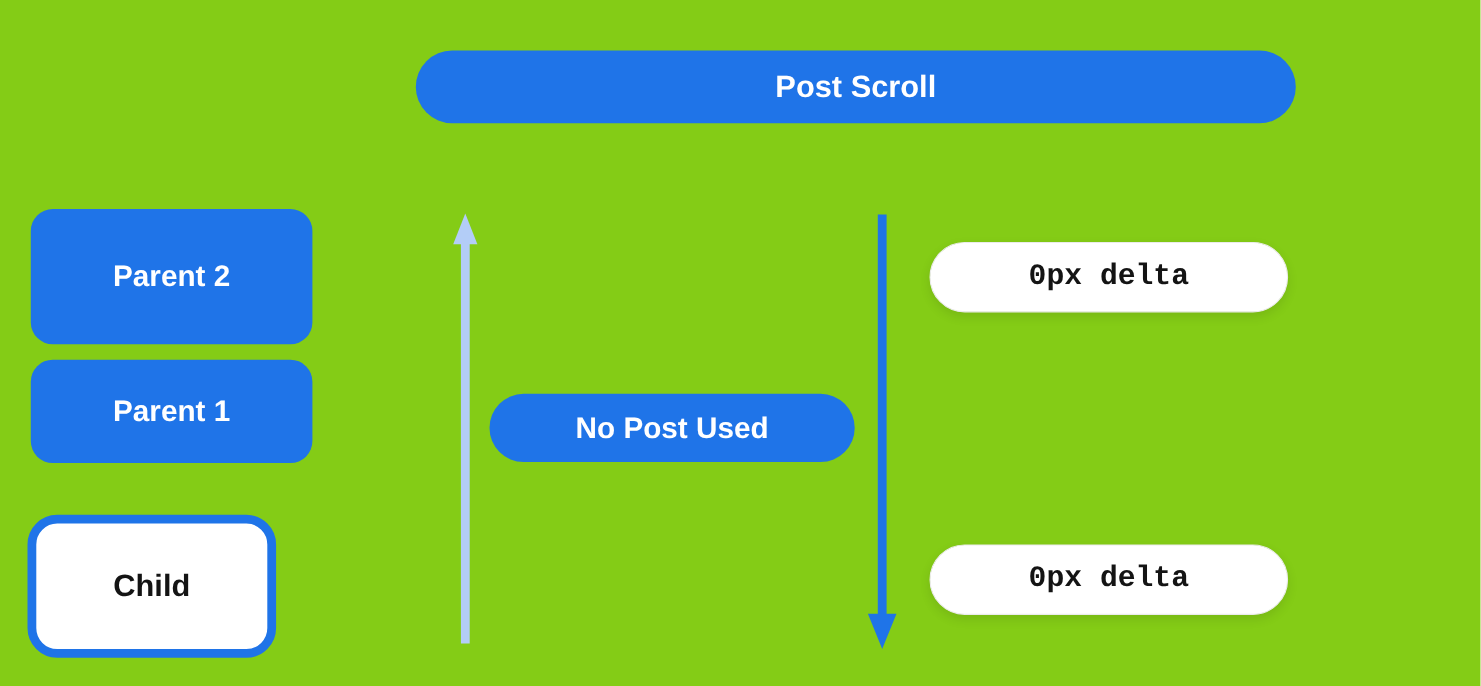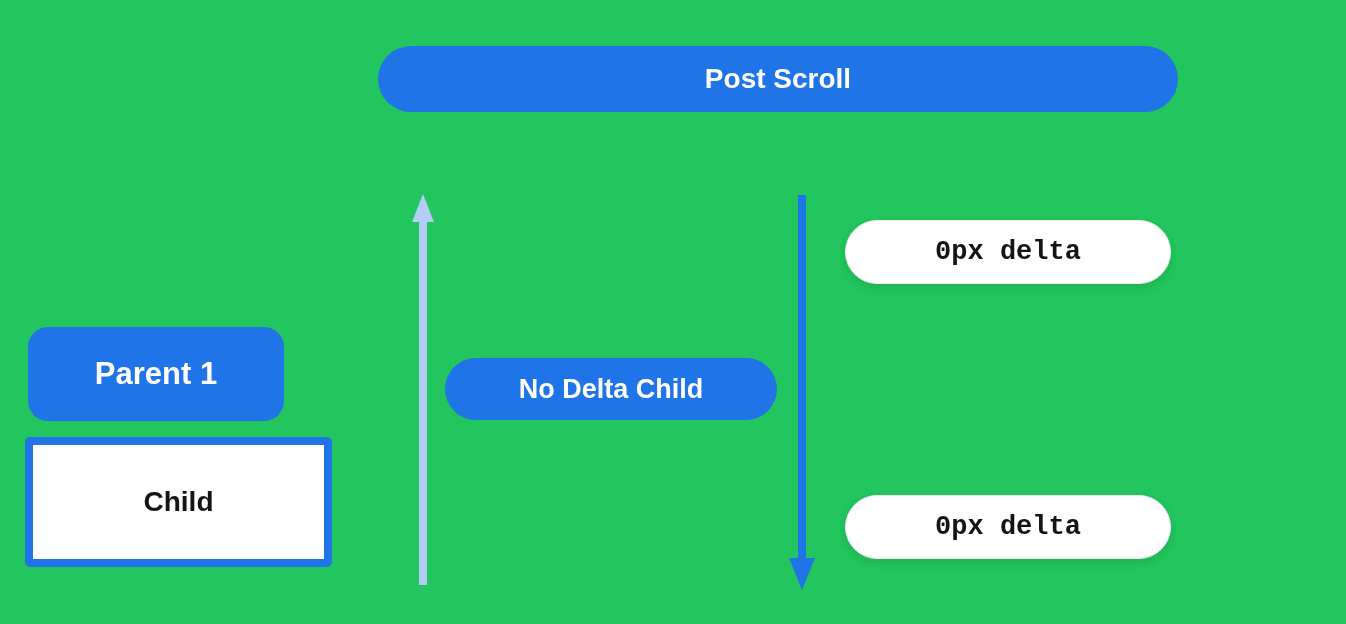--- a/index.html
+++ b/index.html
@@ -5,21 +5,21 @@
   html, body {
     margin: 0;
     padding: 0;
     background: #ffffff;
     font-family: "Liberation Sans", sans-serif;
   }
   .canvas {
     position: relative;
     width: 1346px;
     height: 624px;
-    background: #22c55e;
+    background: #84cc16;
     overflow: hidden;
   }
   .pill, .box {
     position: absolute;
     display: flex;
     align-items: center;
     justify-content: center;
     box-sizing: border-box;
     white-space: nowrap;
   }
@@ -44,26 +44,26 @@
   .parent2-box {
     left: 28px; top: 190px;
     width: 256px; height: 123px;
     border-radius: 20px;
     font-size: 27px;
   }
   .parent1-box {
     left: 28px; top: 327px;
     width: 256px; height: 94px;
     border-radius: 20px;
-    font-size: 31px;
+    font-size: 27px;
   }
   .child-box {
-    left: 25px; top: 437px;
-    width: 307px; height: 130px;
-    border-radius: 5px;
+    left: 25px; top: 468px;
+    width: 226px; height: 130px;
+    border-radius: 27px;
     border: 8px solid var(--blue, #1F74E8);
     background: #ffffff;
     color: var(--text-dark, #141414);
     font-weight: 600;
     font-size: 28px;
   }
   
   .used-delta-pill {
     left: 445px; top: 221px;
     width: 332px; height: 62px;
@@ -95,35 +95,36 @@
   .up-arrow   { left: 408px; top: 192px; }
   .down-arrow { left: 786px; top: 192px; }
 </style>
 </head>
 <body>
 
 <div class="canvas">
 
   <div class="pill blue-fill top-pill">Post Scroll</div>
 
+  <div class="box blue-fill parent2-box">Parent 2</div>
 
   <div class="box blue-fill parent1-box">Parent 1</div>
 
   <div class="box child-box">Child</div>
 
   <svg class="arrow up-arrow" width="30" height="398" viewBox="0 0 30 398" aria-hidden="true">
     <line x1="15" y1="28" x2="15" y2="393" stroke-width="8" stroke="#B3CDF7"></line>
     <polygon points="15,2 4,30 26,30" fill="#B3CDF7"></polygon>
   </svg>
 
   <svg class="arrow down-arrow" width="32" height="400" viewBox="0 0 32 400" aria-hidden="true">
     <line x1="16" y1="3" x2="16" y2="368" stroke-width="8" stroke="#1F74E8"></line>
     <polygon points="16,398 3,366 29,366" fill="#1F74E8"></polygon>
   </svg>
 
 
-  <div class="pill blue-fill no-delta-pill">No Delta Child</div>
+  <div class="pill blue-fill no-delta-pill">No Post Used</div>
 
   <div class="pill white-fill white-pill top-right-pill">0px delta</div>
 
   <div class="pill white-fill white-pill bottom-right-pill">0px delta</div>
 
 </div>
 
 </body></html>

